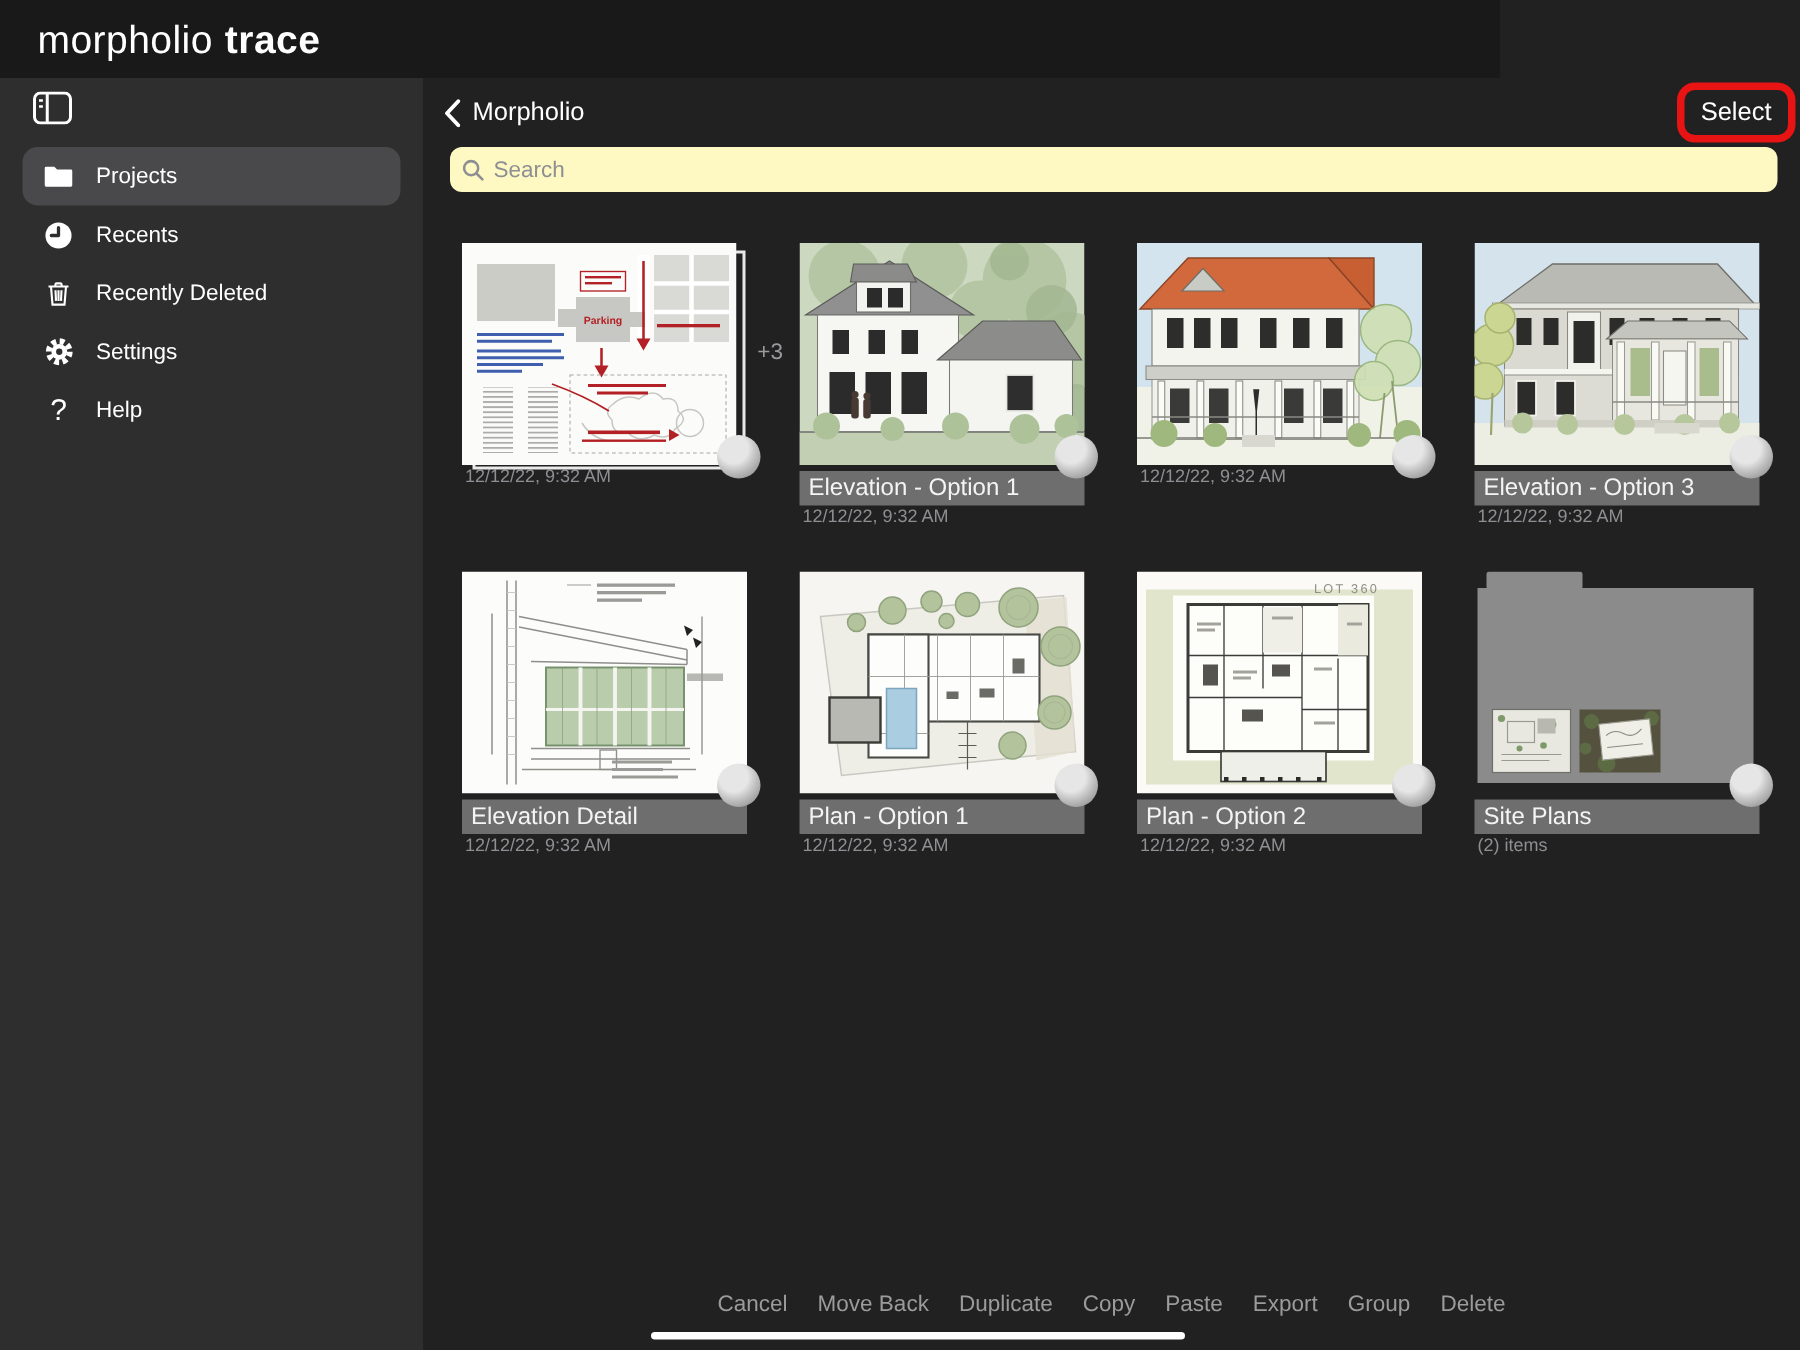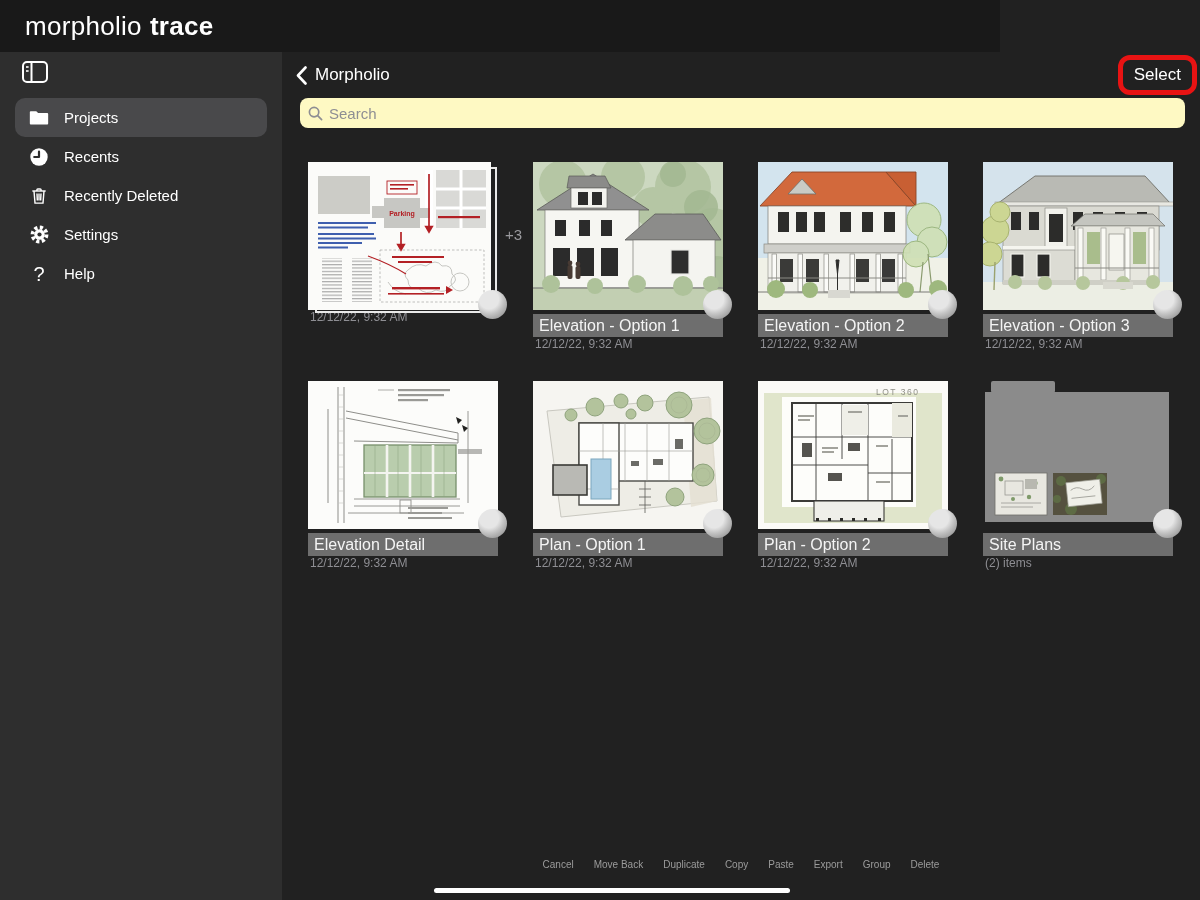--- a/index.html
+++ b/index.html
@@ -82,23 +82,23 @@
   .stack-outline {
     position: absolute; z-index: 0; left: 7px; top: 5px; width: 182px; height: 146px;
     border: 2px solid #e9e9e9;
   }
   .stack-badge {
     position: absolute; right: -24px; top: 64px; color: #9a9a9e; font-size: 15px; z-index: 3;
   }
 
   
   .toolbar {
-    position: absolute; left: 0; right: 0; bottom: 30px;
+    position: absolute; left: 0; right: 0; bottom: 22px;
     display: flex; justify-content: center; gap: 20px;
-    color: #9b9b9b; font-size: 10px;
+    color: #9b9b9b; font-size: 15px;
   }
   .toolbar span { cursor: pointer; }
 
   .home-indicator {
     position: absolute; left: 434px; bottom: 7px; width: 356px; height: 5px;
     border-radius: 3px; background: #ffffff; z-index: 10; cursor: grab;
   }
 </style>
 </head>
 <body>
@@ -361,21 +361,20 @@
           <g fill="#9eb87e">
             <circle cx="18" cy="127" r="9"></circle>
               <circle cx="52" cy="128" r="8"></circle>
               <circle cx="148" cy="128" r="8"></circle>
               <circle cx="180" cy="127" r="9"></circle>
           </g>
           <rect x="70" y="128" width="22" height="8" fill="#d8d8d1"></rect>
         </svg>
         <div class="curl"></div>
       </div>
-      <div class="card-label">Elevation - Option 2</div>
       <div class="card-meta">12/12/22, 9:32 AM</div>
     </div>
 
     <div class="card">
       <div class="thumb">
         <svg width="190" height="148" viewBox="0 0 190 148">
           <rect width="190" height="148" fill="#d5e3ec"></rect>
           <rect x="0" y="120" width="190" height="28" fill="#eceee4"></rect>
           <polygon points="14,42 52,14 162,14 188,42" fill="#b9bab4" stroke="#6e6e68" stroke-width="0.9"></polygon>
           <rect x="12" y="40" width="180" height="4" fill="#e8e8e2" stroke="#8a8a84" stroke-width="0.5"></rect>

